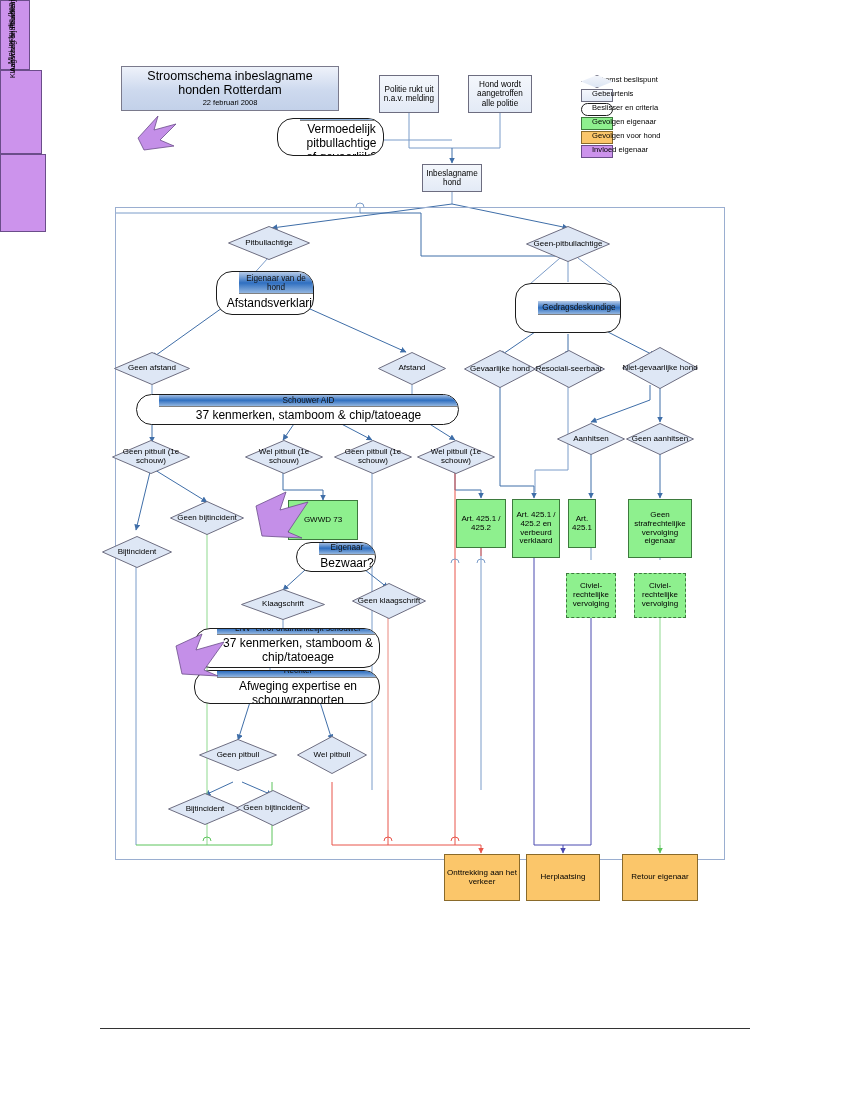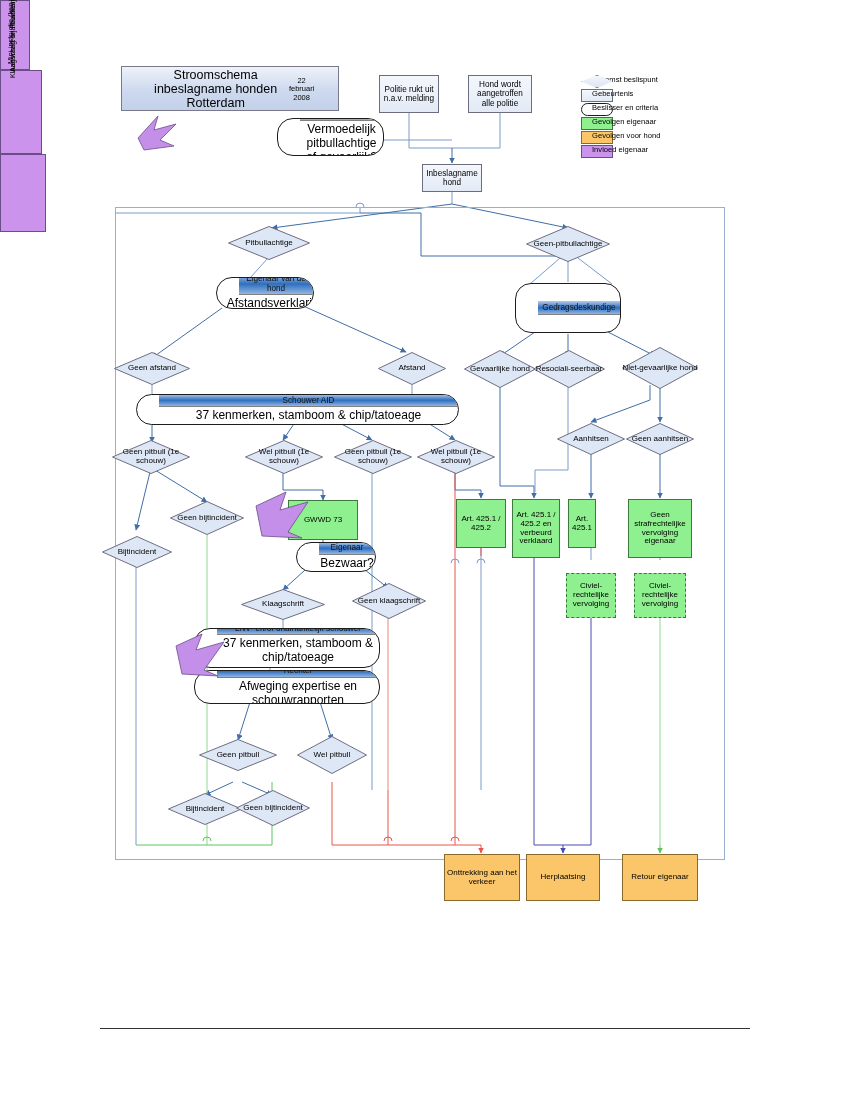--- a/index.html
+++ b/index.html
@@ -6,21 +6,21 @@
   body{width:850px;height:1100px;position:relative;
        font-family:"Liberation Sans",sans-serif;color:#000;}
   #stage{position:absolute;left:0;top:0;width:850px;height:1100px;overflow:hidden;}
   svg.wires{position:absolute;left:0;top:0;width:850px;height:1100px;overflow:visible;}
   .node{position:absolute;box-sizing:border-box;display:flex;align-items:center;
         justify-content:center;text-align:center;line-height:1.12;z-index:3;padding-left:22px;}
 
   
   .titlebox{border:1px solid #7a7a8c;
     background:linear-gradient(to bottom,#eef2fa 0%,#cdd9ee 55%,#c3d1e9 100%);
-    flex-direction:row;padding:4px 22px;}
+    flex-direction:column;padding:4px 22px;}
   .titlebox .t1{font-size:12.5px;}
   .titlebox .t2{font-size:7.5px;margin-top:2px;}
 
   
   .event{border:1px solid #6d6d80;
     background:linear-gradient(to bottom,#f4f7fc 0%,#e3eaf6 100%);
     font-size:8.2px;padding:2px;}
 
   
   .dia{position:absolute;z-index:3;}
@@ -253,21 +253,21 @@
   </div>
   <div class="node event" style="left:422px;top:164px;width:60px;height:28px;">
     <span>Inbeslagname hond</span>
   </div>
 
   <div class="node actor" style="left:277px;top:118px;width:107px;height:38px;">
     <div class="hd">Hondenbrigade</div>
     <div class="bd">Vermoedelijk pitbullachtige of gevaarlijk?</div>
   </div>
 
-  <div class="node actor" style="left:216px;top:277px;width:98px;height:32px;">
+  <div class="node actor" style="left:216px;top:271px;width:98px;height:44px;">
     <div class="hd">Eigenaar van de hond</div>
     <div class="bd">Afstandsverklaring</div>
   </div>
 
   <div class="node actor" style="left:515px;top:283px;width:106px;height:50px;">
     <div class="hd">Gedragsdeskundige</div>
   </div>
 
   <div class="node actor" style="left:136px;top:394px;width:323px;height:31px;">
     <div class="hd">Schouwer AID</div>

